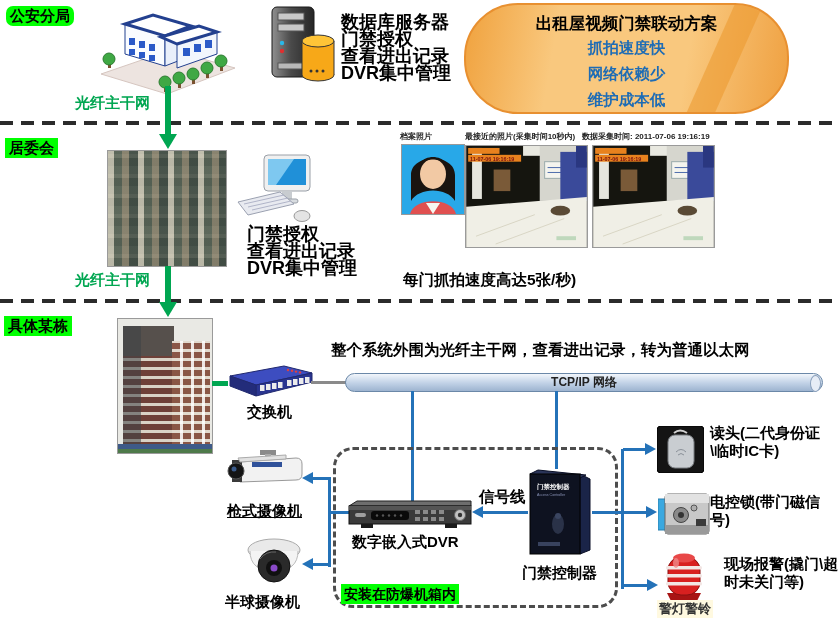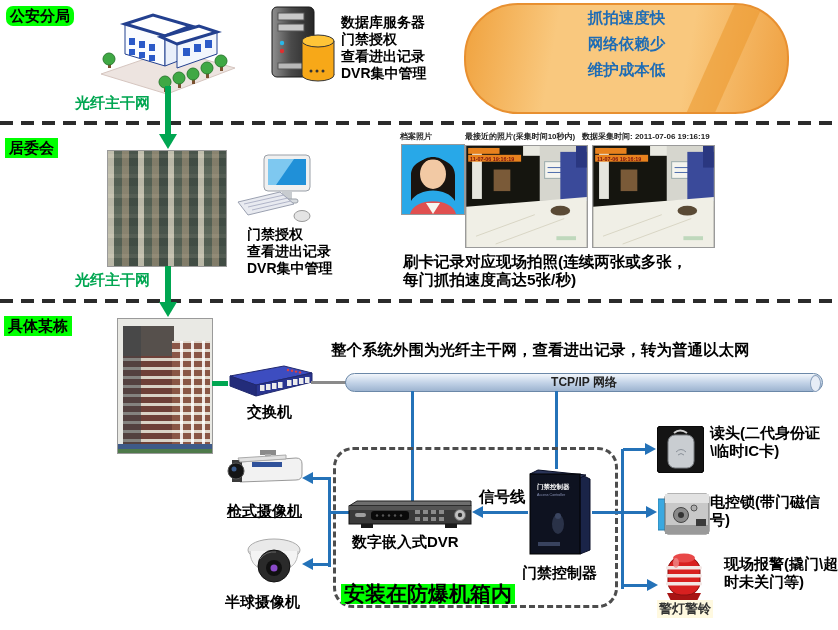--- a/index.html
+++ b/index.html
@@ -4,21 +4,21 @@
 <style>
   html,body{margin:0;padding:0;background:#fff;}
   .canvas{position:relative;width:838px;height:630px;background:#fff;overflow:hidden;
           font-family:"Liberation Sans","DejaVu Sans",sans-serif;}
   .abs{position:absolute;}
   .sep{position:absolute;left:0;width:838px;height:4px;
        background:repeating-linear-gradient(90deg,#2b2b2b 0 13px,transparent 13px 21px);}
   .seclbl{position:absolute;background:#00FF00;color:#000;font-weight:bold;font-size:15px;
           padding:1px 4px;line-height:18px;white-space:nowrap;}
   .greentxt{position:absolute;color:#00A651;font-weight:bold;font-size:15px;white-space:nowrap;}
-  .blk{color:#000;font-weight:bold;font-size:14px;line-height:17px;}
+  .blk{color:#000;font-weight:bold;font-size:18px;line-height:17px;}
   .cap{position:absolute;color:#000;font-weight:bold;font-size:15.5px;line-height:18px;white-space:nowrap;}
   .devlbl{position:absolute;color:#000;font-weight:bold;font-size:15px;line-height:17.5px;}
   .tiny{position:absolute;color:#222;font-weight:bold;font-size:8px;white-space:nowrap;}
   .garr{position:absolute;width:6px;background:#00A651;}
   .ghead{position:absolute;width:0;height:0;border-left:9px solid transparent;
          border-right:9px solid transparent;border-top:15px solid #00A651;}
   .bl{position:absolute;background:#2472B8;}
   .bhl{position:absolute;width:0;height:0;border-top:6px solid transparent;
        border-bottom:6px solid transparent;border-right:11px solid #2472B8;}
   .bhr{position:absolute;width:0;height:0;border-top:6px solid transparent;
@@ -47,21 +47,21 @@
   .bpic-base{position:absolute;left:0;bottom:0;width:100%;height:9px;background:#3E5A88;}
   .bpic-green{position:absolute;left:0;bottom:0;width:100%;height:4px;background:#4E7A4A;}
   .pipe{position:absolute;left:345px;top:373px;width:478px;height:19px;border-radius:10px;
         border:1px solid #6B88A8;box-sizing:border-box;
         background:linear-gradient(180deg,#F2F6FB 0%,#C4D4E8 50%,#9DB4D0 100%);
         text-align:center;font-size:12px;color:#222;line-height:17px;font-weight:bold;}
   .pipe::after{content:"";position:absolute;right:1px;top:1px;width:9px;height:15px;border-radius:50%;
         background:#E7EDF6;border:1px solid #8AA0BC;}
   .dashbox{position:absolute;left:333px;top:447px;width:285px;height:161px;border:3px dashed #4d4d4d;
         border-radius:20px;box-sizing:border-box;}
-  .glabel{position:absolute;background:#00FF00;color:#000;font-weight:bold;font-size:21px;
+  .glabel{position:absolute;background:#00FF00;color:#000;font-weight:bold;font-size:14px;
         padding:0 3px;line-height:20px;white-space:nowrap;}
   .alarm-sub{position:absolute;background:#FFF9E0;color:#333;font-weight:bold;font-size:13px;
         padding:0 2px;white-space:nowrap;}
   .grayline{position:absolute;background:#8a8a8a;}
   .greenline{position:absolute;background:#00A651;}
 </style>
 </head>
 <body>
 
 <div class="canvas">
@@ -126,20 +126,21 @@
   </svg>
 
   <div class="abs blk" style="left:341px;top:14px;">
     <div>数据库服务器</div>
     <div>门禁授权</div>
     <div>查看进出记录</div>
     <div>DVR集中管理</div>
   </div>
 
   <div class="banner">
+    <div class="banner-title">出租屋视频门禁联动方案</div>
     <div class="banner-pt">抓拍速度快</div>
     <div class="banner-pt">网络依赖少</div>
     <div class="banner-pt">维护成本低</div>
   </div>
 
   <div class="greentxt" style="left:75px;top:94px;">光纤主干网</div>
   <div class="garr" style="left:165px;top:86px;height:49px;"></div>
   <div class="ghead" style="left:159px;top:134px;"></div>
 
   <div class="seclbl" style="left:5px;top:138px;">居委会</div>
@@ -212,21 +213,20 @@
     <polygon points="0,62 123,52 123,103 0,103" fill="#F0EFE6"></polygon>
     <line x1="10" y1="92" x2="70" y2="70" stroke="#D8D5C4"></line>
       <line x1="30" y1="100" x2="100" y2="74" stroke="#D8D5C4"></line>
     <ellipse cx="96" cy="66" rx="10" ry="5" fill="#5A4A35"></ellipse>
     <rect x="92" y="92" width="20" height="4" fill="#BFD8BC"></rect>
     <rect x="2" y="2" width="32" height="6" fill="#E8821E"></rect>
     <rect x="2" y="9" width="54" height="7" fill="#E8821E"></rect>
     <text x="4" y="15" font-size="5.5" fill="#7A1010" font-weight="bold">11-07-06 19:16:19</text>
   </svg>
 
-  <div class="cap" style="left:403px;top:253px;">刷卡记录对应现场拍照(连续两张或多张，</div>
   <div class="cap" style="left:403px;top:271px;">每门抓拍速度高达5张/秒)</div>
 
   <div class="greentxt" style="left:75px;top:271px;">光纤主干网</div>
   <div class="garr" style="left:165px;top:266px;height:37px;"></div>
   <div class="ghead" style="left:159px;top:302px;"></div>
 
   <div class="seclbl" style="left:4px;top:316px;">具体某栋</div>
 
   <div class="photo bpic" style="left:117px;top:318px;width:96px;height:136px;">
     <div class="tower-l"></div>

